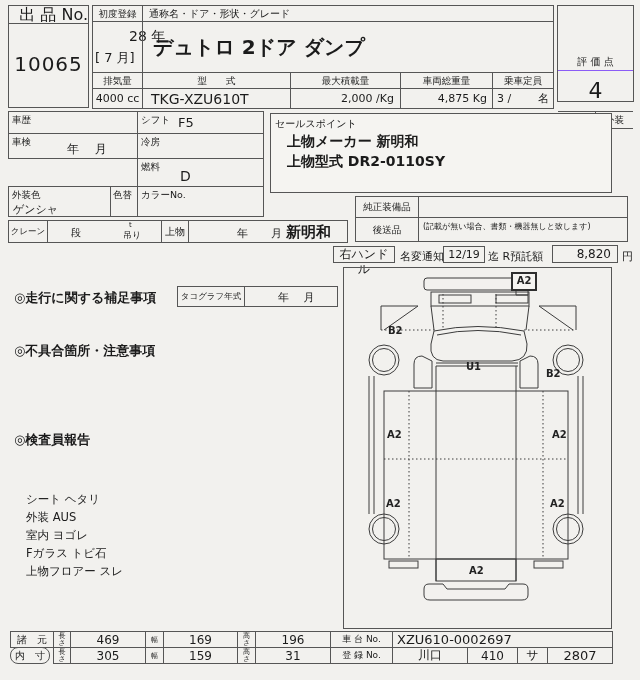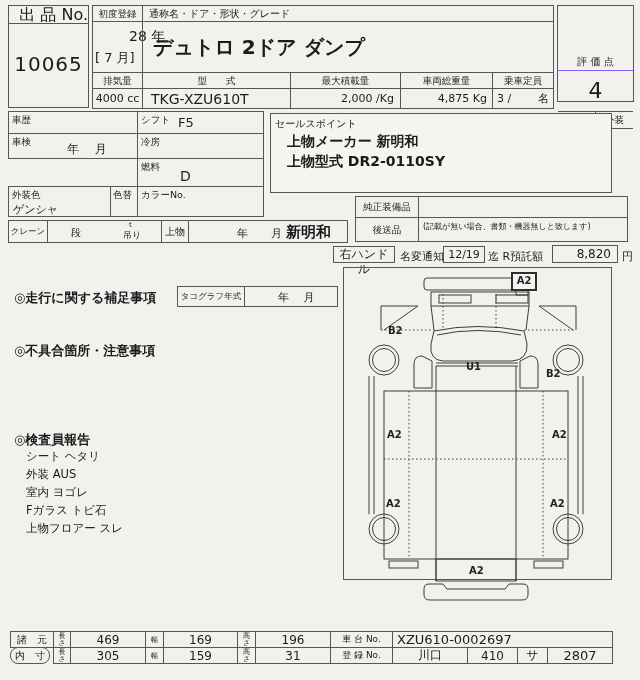--- a/index.html
+++ b/index.html
@@ -8,21 +8,21 @@
   .abs{position:absolute;box-sizing:border-box;}
   .b{border:1px solid #565656;}
   .b2{border:2px solid #2e2e2e;}
   .cell-label{height:15px;border-bottom:1px solid #565656;text-align:center;font-size:9.5px;line-height:15px;overflow:hidden;white-space:nowrap;}
   .cell-value{text-align:center;font-size:12px;line-height:20px;white-space:nowrap;}
   .corner-label{position:absolute;left:3px;top:2px;font-size:9.5px;white-space:nowrap;}
   .mark{position:absolute;font-size:10px;font-weight:bold;color:#222;line-height:12px;}
   .vlab{font-size:7px;line-height:7px;width:9px;word-break:break-all;text-align:center;}
   .flexc{display:flex;align-items:center;justify-content:center;}
   .heading{font-size:13px;font-weight:bold;white-space:nowrap;}
-  .insp-item{position:absolute;left:26px;font-size:11.5px;white-space:nowrap;}
+  .insp-item{position:absolute;left:26px;font-size:11.5px;white-space:nowrap;margin-top:43px;}
   svg{display:block;}
 </style>
 </head>
 <body>
 
 <div id="sheet">
 
   <div class="abs b" style="left:8px;top:5px;width:81px;height:103px;">
     <div style="height:17px;border-bottom:1px solid #565656;text-align:right;font-size:16px;line-height:17px;">出 品 No.</div>
     <div style="text-align:center;font-size:20px;letter-spacing:1px;margin-top:28px;">10065</div>
@@ -157,21 +157,21 @@
 
   <div class="abs heading" style="left:14px;top:342px;">◎不具合箇所・注意事項</div>
 
   <div class="abs heading" style="left:14px;top:431px;">◎検査員報告</div>
   <div class="insp-item" style="top:449px;">シート ヘタリ</div>
   <div class="insp-item" style="top:467px;">外装 AUS</div>
   <div class="insp-item" style="top:485px;">室内 ヨゴレ</div>
   <div class="insp-item" style="top:503px;">Fガラス トビ石</div>
   <div class="insp-item" style="top:521px;">上物フロアー スレ</div>
 
-  <div class="abs b" style="left:343px;top:267px;width:269px;height:313px;">
+  <div class="abs b" style="left:343px;top:267px;width:269px;height:362px;">
     <svg width="267" height="336" viewBox="0 0 267 336">
       <g fill="none" stroke="#3c3c3c" stroke-width="1">
 
         <rect x="80" y="10" width="108" height="12" rx="3"></rect>
         <path d="M172,22 L172,27 L184,27 L184,22"></path>
 
         <rect x="87" y="24" width="98" height="14"></rect>
         <rect x="95" y="27" width="32" height="8"></rect>
         <rect x="152" y="27" width="32" height="8"></rect>
 

